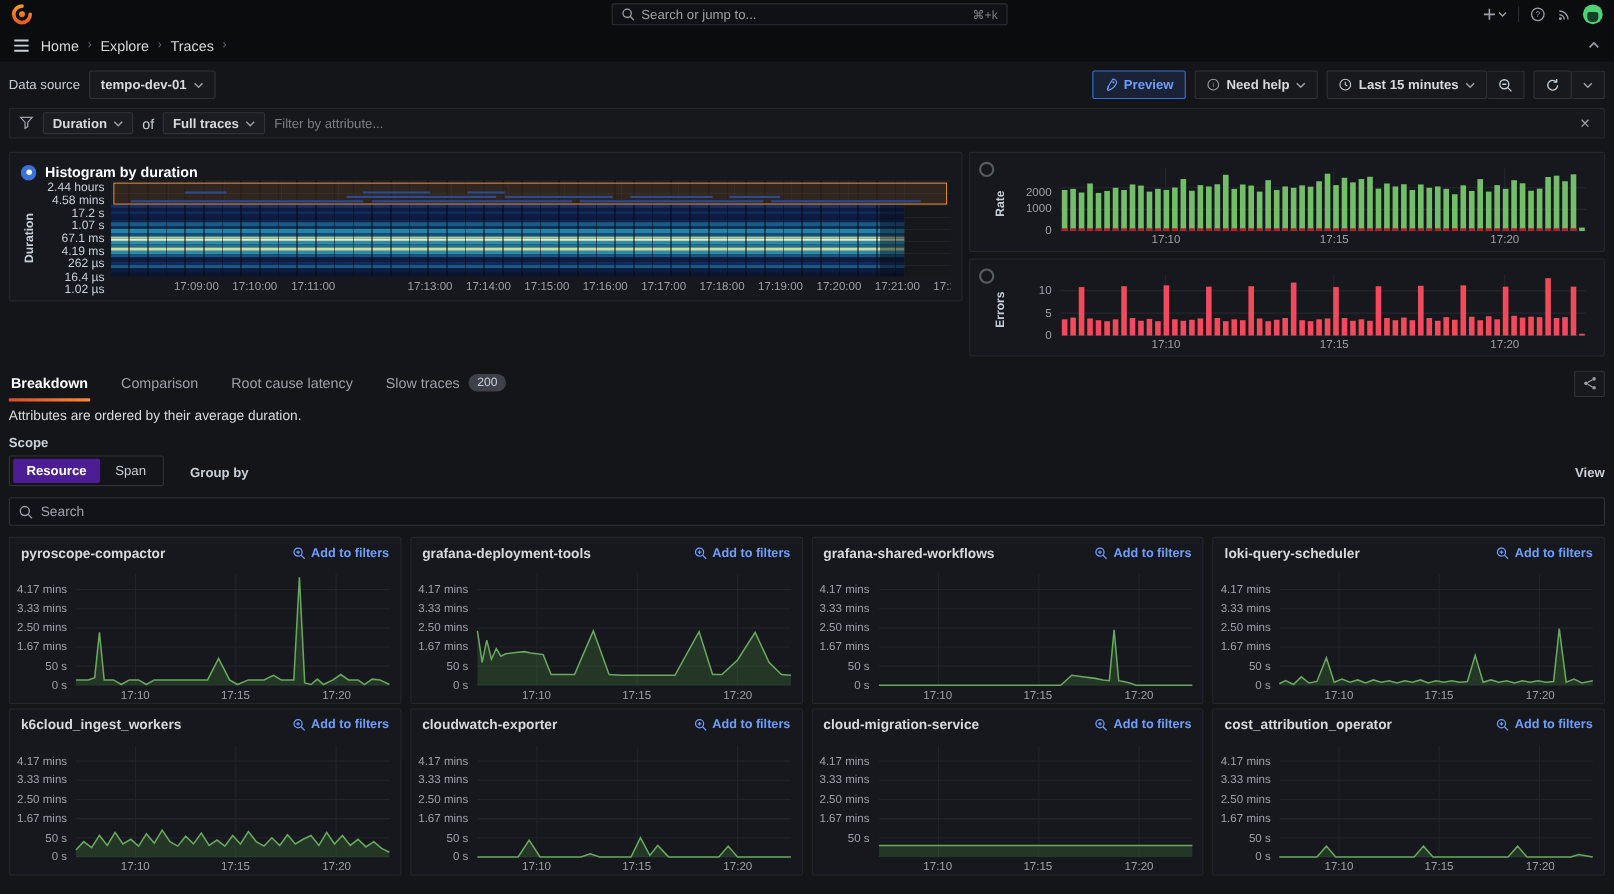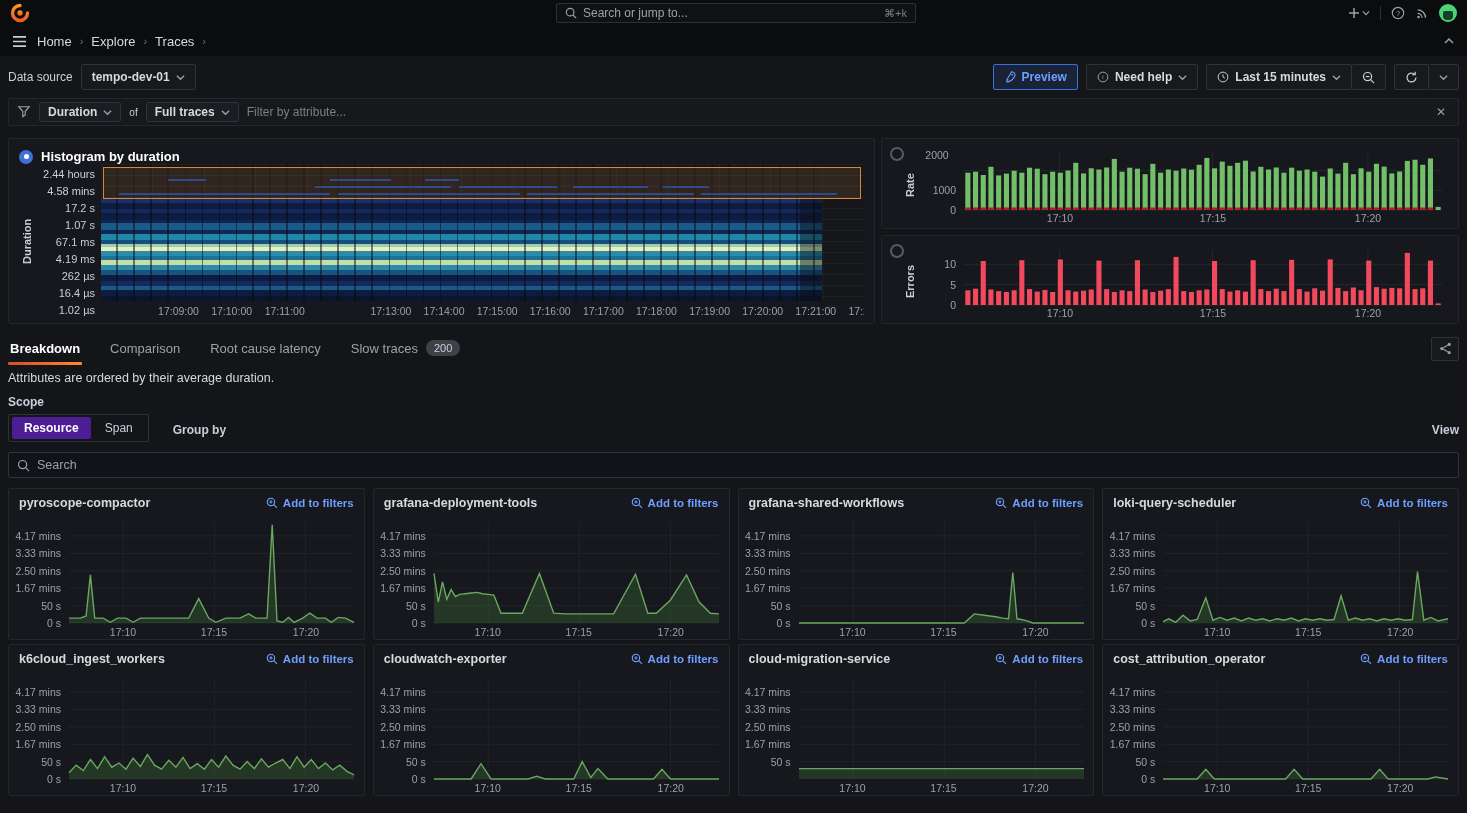--- a/index.html
+++ b/index.html
@@ -43,31 +43,31 @@
   .btn-group { display:inline-flex; }
   .btn-group .btn + .btn { border-left:none; }
   .chev { color:#9da0a8; }
   .ds-right { margin-left:auto; display:flex; align-items:center; gap:8px; }
 
   
   .filter-row { height:28px; background:#16181c; border:1px solid #24262c; border-radius:2px;
     display:flex; align-items:center; gap:8px; padding:0 8px; margin-bottom:12px; }
   .chip { height:20px; display:inline-flex; align-items:center; gap:6px; padding:0 8px;
     border:1px solid #2f3237; border-radius:2px; font-size:12px; font-weight:600; color:#d8d9da; cursor:pointer; background:#1b1d22; }
-  .of { font-size:10px; color:#c7d0d9; }
+  .of { font-size:13px; color:#c7d0d9; }
   .filter-row input { flex:1; background:transparent; border:none; outline:none; font-size:12px; color:#c7d0d9; }
   .filter-row input::placeholder { color:#7b7f87; }
   .x-btn { color:#9da0a8; cursor:pointer; font-size:12px; padding:2px 4px; }
 
   
   .metric-row { display:flex; align-items:center; gap:6px; font-size:12px; color:#d8d9da; margin-bottom:8px; }
 
   .charts-row { display:flex; gap:6px; margin-bottom:8px; }
   .panel { background:#16181d; border:1px solid #24262c; border-radius:2px; }
-  .hist-panel { flex:1; height:186px; display:flex; flex-direction:column; padding:10px 10px 4px 10px; }
+  .hist-panel { flex:1; height:136px; display:flex; flex-direction:column; padding:10px 10px 4px 10px; }
   .hist-head { display:flex; align-items:center; gap:8px; font-size:13px; font-weight:700; color:#fff; }
   .hist-sub { font-size:12px; color:#9da0a8; margin:4px 0 6px 22px; }
   .radio { width:14px; height:14px; border-radius:50%; flex:0 0 auto; cursor:pointer; position:relative; }
   .radio.on { background:var(--blue,#3d71d9); }
   .radio.on::after { content:""; position:absolute; left:4.5px; top:4.5px; width:5px; height:5px; border-radius:50%; background:#fff; }
   .radio.off { border:2px solid #565b62; }
 
   .hm-wrap { flex:1; display:flex; min-height:0; }
   .hm-rot { width:16px; display:flex; align-items:center; justify-content:center; }
   #hm-yticks { width:66px; position:relative; }
@@ -496,21 +496,21 @@
               <rect x="494.5" y="14.7" width="5.1" height="50.3" fill="#73bf69"></rect>
               <rect x="494.5" y="62.5" width="5.1" height="2.5" fill="#c4162a"></rect>
               <rect x="502.2" y="19.8" width="5.1" height="45.2" fill="#73bf69"></rect>
               <rect x="502.2" y="62.5" width="5.1" height="2.5" fill="#c4162a"></rect>
               <rect x="509.9" y="13.5" width="5.1" height="51.5" fill="#73bf69"></rect>
               <rect x="509.9" y="62.5" width="5.1" height="2.5" fill="#c4162a"></rect>
               <rect x="517.6" y="61.9" width="5.1" height="3.1" fill="#73bf69"></rect>
             </svg>
             <span class="tick" style="left: 0px; width: 38px; top: 59px; text-align: right;">0</span>
             <span class="tick" style="left: 0px; width: 38px; top: 39px; text-align: right;">1000</span>
-            <span class="tick" style="left: 0px; width: 38px; top: 4px; text-align: center;">2000</span>
+            <span class="tick" style="left: 0px; width: 38px; top: 24px; text-align: right;">2000</span>
             <span class="tick" style="left: 124px; width: 36px; top: 67px; text-align: center;">17:10</span>
             <span class="tick" style="left: 277px; width: 36px; top: 67px; text-align: center;">17:15</span>
             <span class="tick" style="left: 432px; width: 36px; top: 67px; text-align: center;">17:20</span>
           </div>
       </section>
       <section class="panel side-panel errors">
         <span class="radio off side-radio"></span>
         <span class="rot side-rot">Errors</span>
         <div class="bar-chart" id="errors-chart">
             <svg width="532" height="79" style="position:absolute;left:0;top:0">

